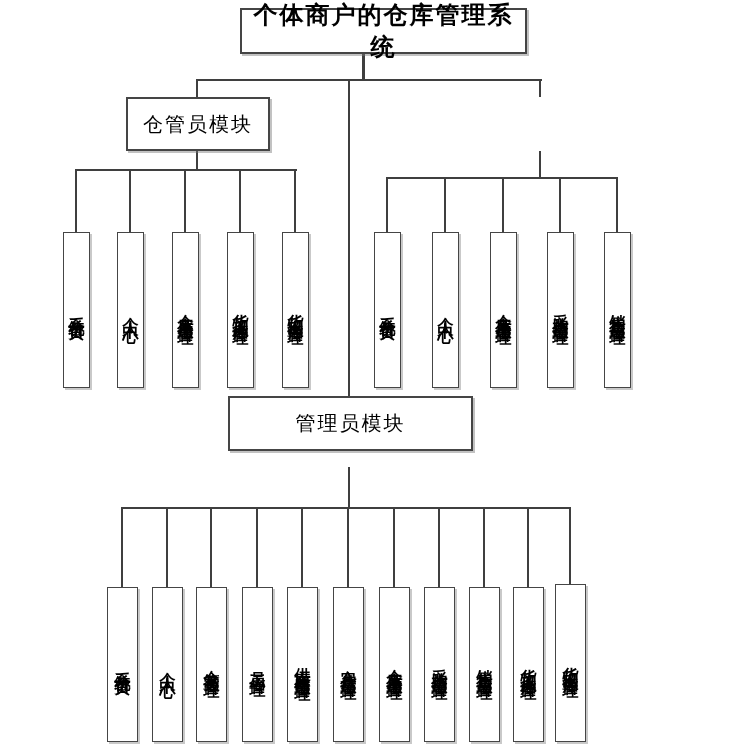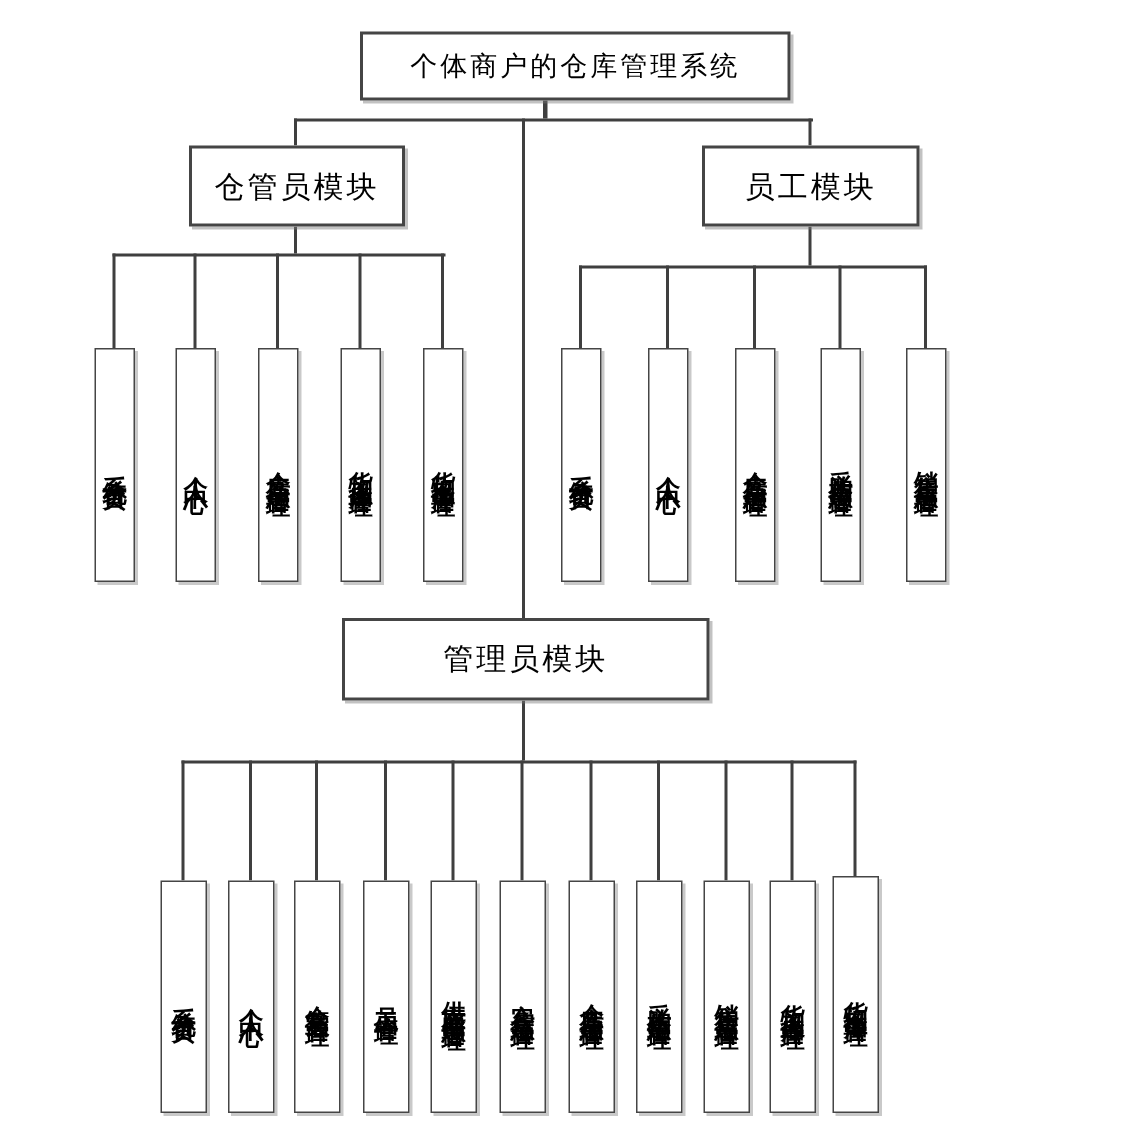--- a/index.html
+++ b/index.html
@@ -21,24 +21,23 @@
     background: #ffffff;
     border: 2px solid #454545;
     box-shadow: 2px 2px 0 rgba(120,120,120,0.45);
     box-sizing: border-box;
     display: flex;
     align-items: center;
     justify-content: center;
     text-align: center;
   }
   .node.title-node {
-    font-size: 18px;
-    font-weight: normal;
+    font-size: 24px;
+    font-weight: bold;
     letter-spacing: 2px;
-    margin-top: 13px;
   }
   .node.module-node {
     font-size: 20px;
     font-weight: normal;
     letter-spacing: 2px;
   }
   .leaf {
     position: absolute;
     background: #ffffff;
     border: 1.5px solid #454545;
@@ -104,25 +103,22 @@
   <div class="ln" style="left:569px; top:507px; width:2px; height:80px;"></div>
 
   <div class="node title-node" style="left:240px; top:8px; width:287px; height:46px;">
     <span>个体商户的仓库管理系统</span>
   </div>
 
   <div class="node module-node" style="left:126px; top:97px; width:144px; height:54px;">
     <span>仓管员模块</span>
   </div>
 
-  <div class="node module-node" style="left:468px; top:97px; width:145px; height:54px;">
-    <span>员工模块</span>
-  </div>
 
-  <div class="node module-node" style="left:228px; top:412px; width:245px; height:55px;">
+  <div class="node module-node" style="left:228px; top:396px; width:245px; height:55px;">
     <span>管理员模块</span>
   </div>
 
   <div class="leaf" style="left:63px;  top:232px; width:27px; height:156px;">
     <span class="vtext">系统首页</span>
   </div>
   <div class="leaf" style="left:117px; top:232px; width:27px; height:156px;">
     <span class="vtext">个人中心</span>
   </div>
   <div class="leaf" style="left:172px; top:232px; width:27px; height:156px;">

